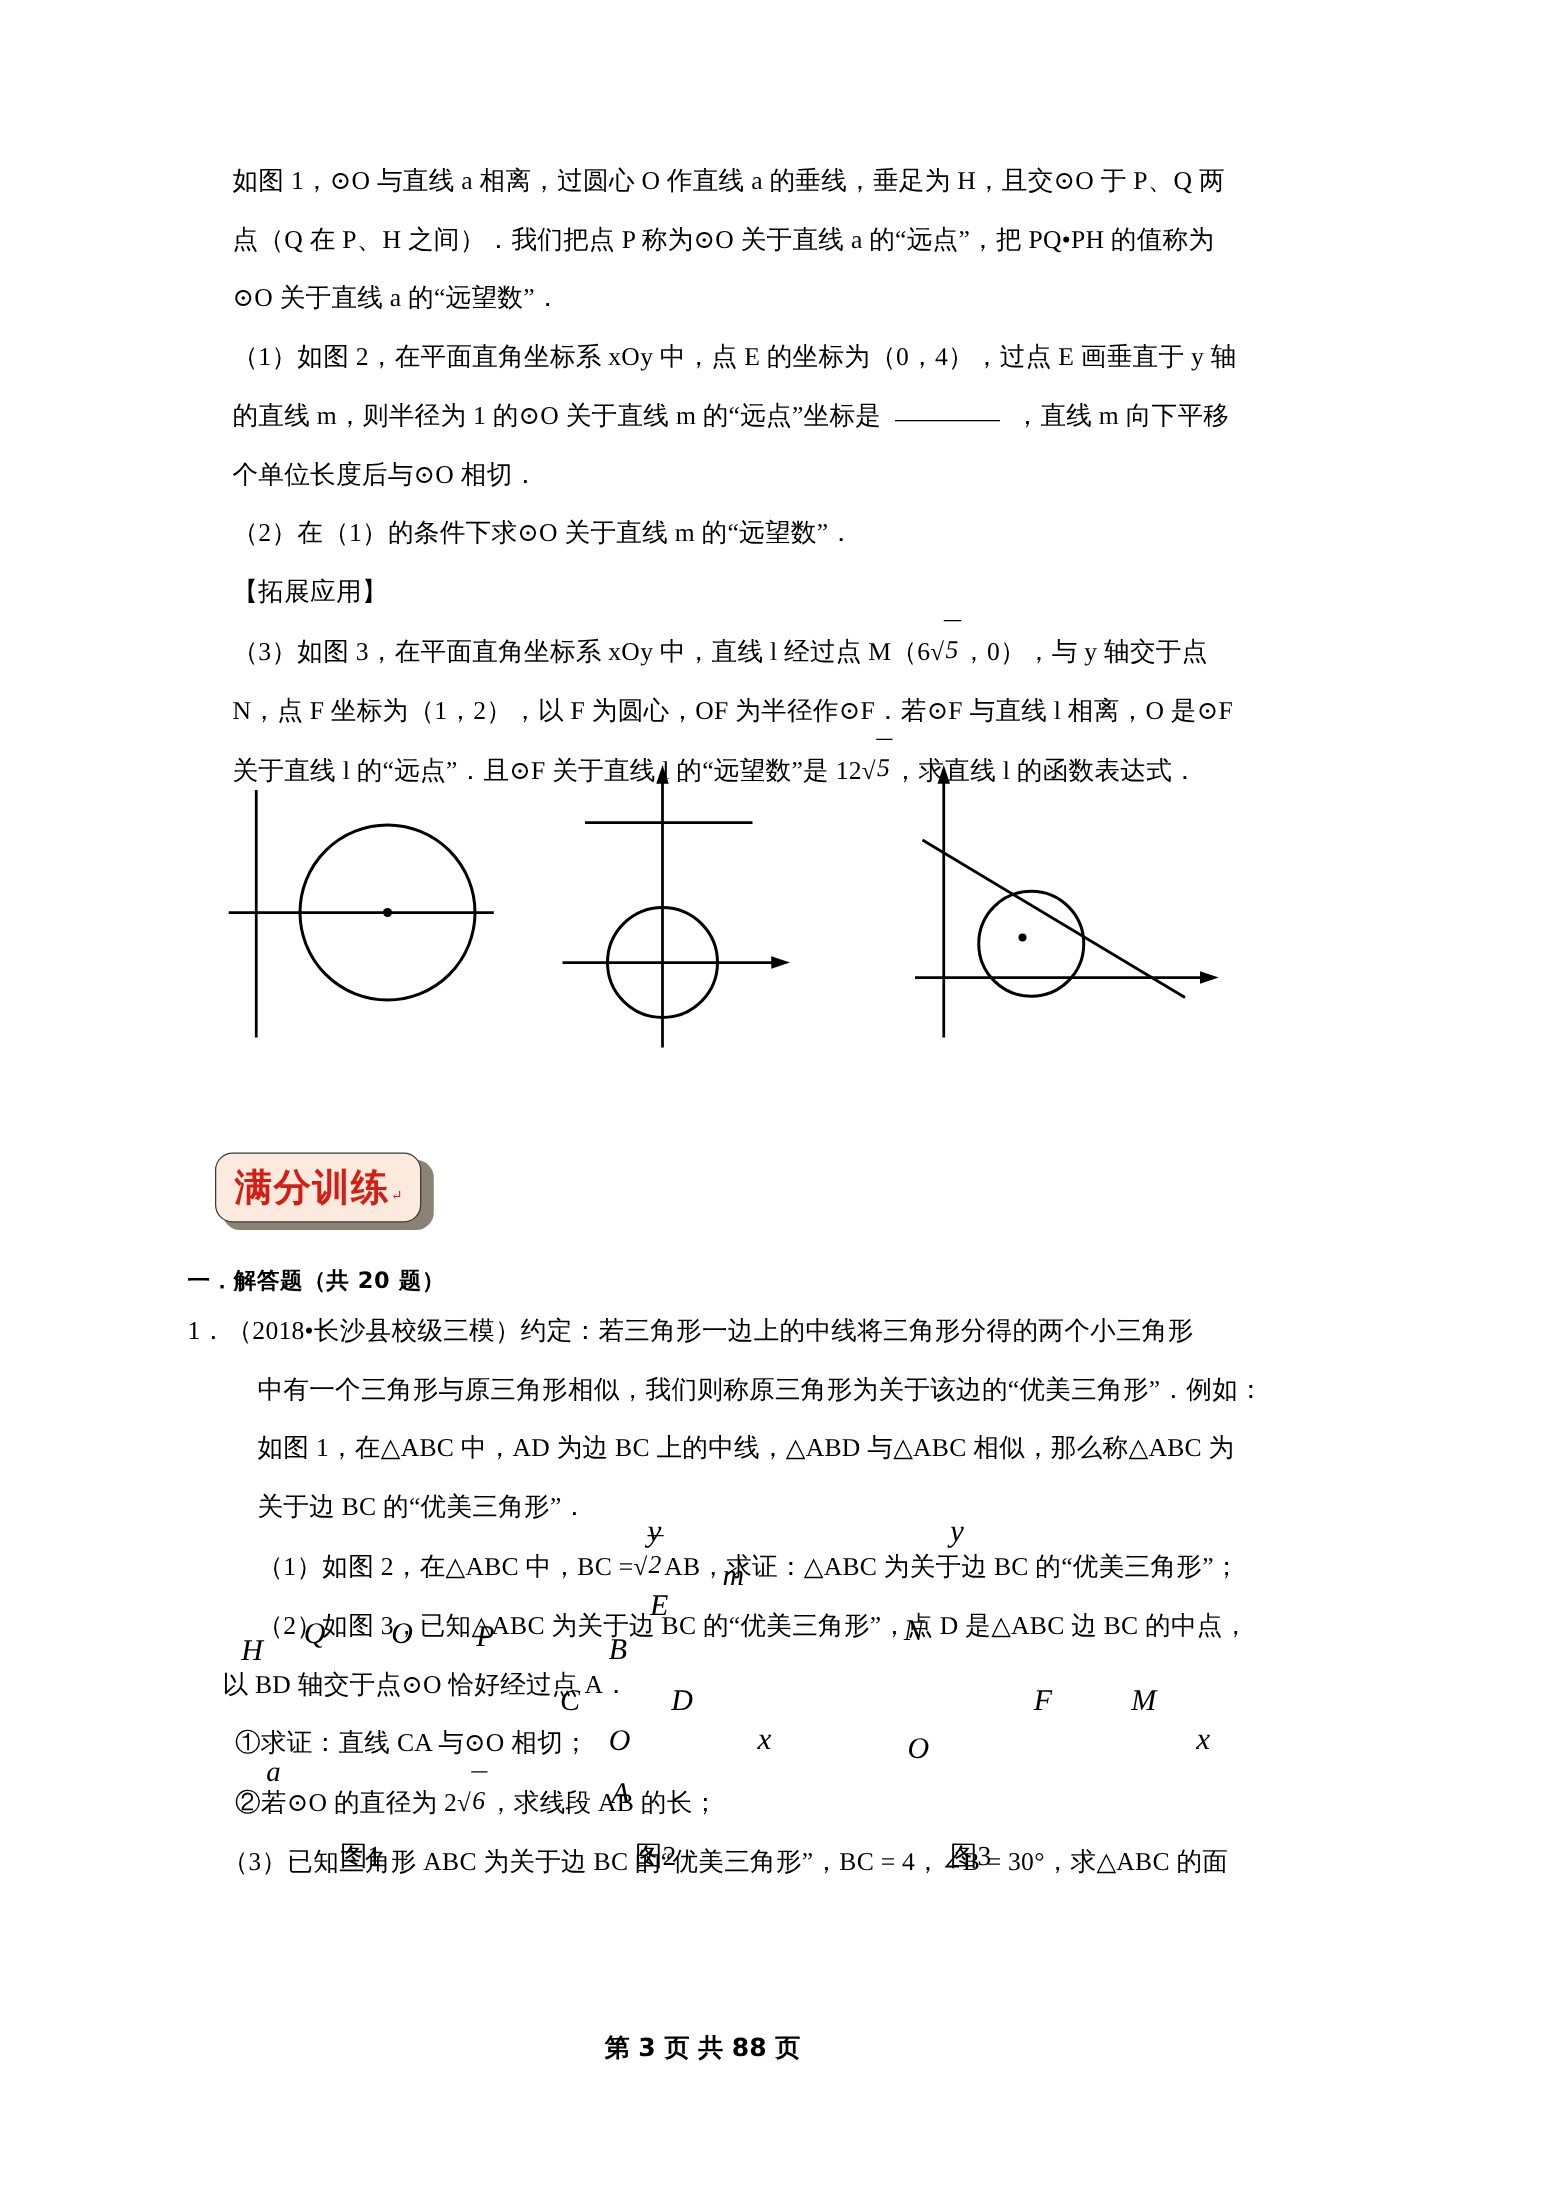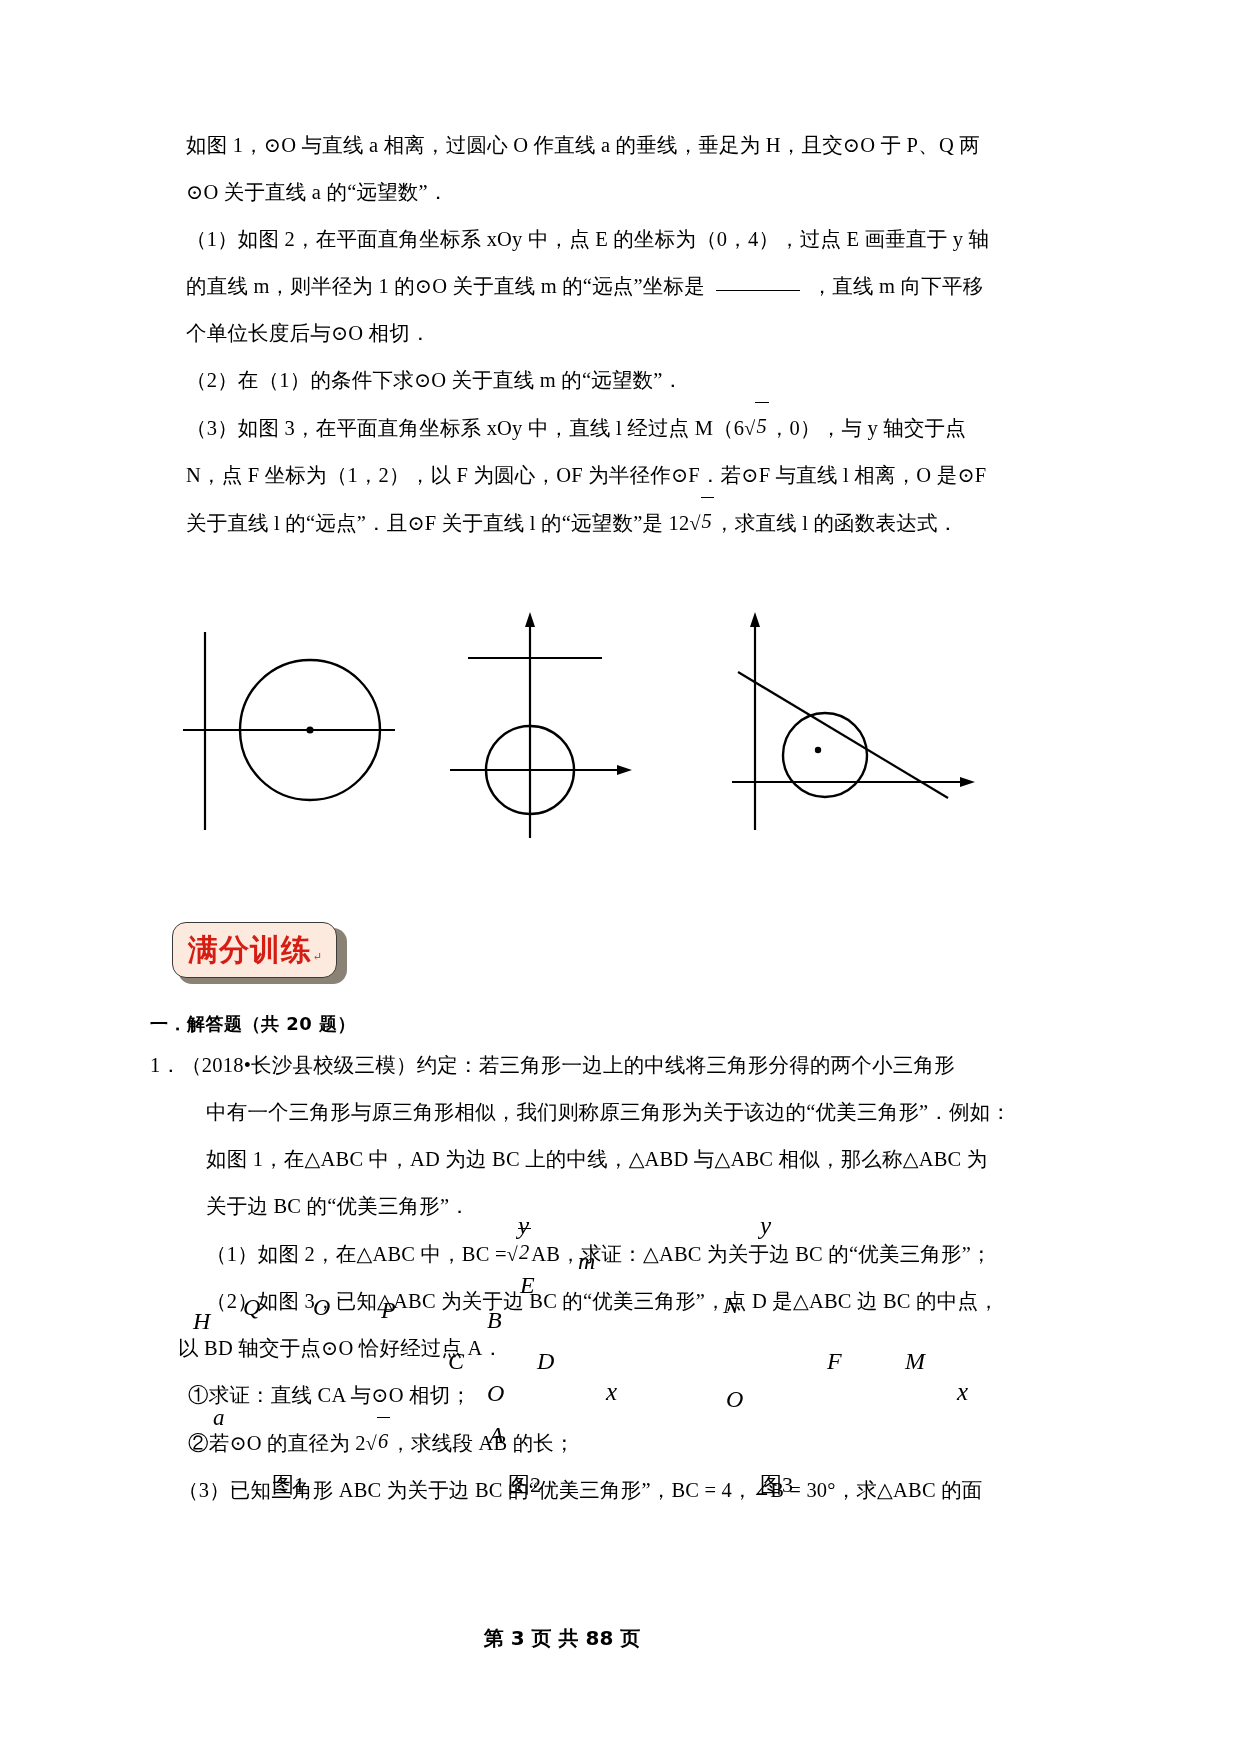--- a/index.html
+++ b/index.html
@@ -129,34 +129,36 @@
   }
 </style>
 </head>
 <body>
 
 <div class="page">
 
   <div class="textblock">
 
     <div class="ln">如图 1，⊙O 与直线 a 相离，过圆心 O 作直线 a 的垂线，垂足为 H，且交⊙O 于 P、Q 两</div>
+    <div class="ln">点（Q 在 P、H 之间）．我们把点 P 称为⊙O 关于直线 a 的“远点”，把 PQ•PH 的值称为</div>
     <div class="ln">⊙O 关于直线 a 的“远望数”．</div>
 
     <div class="ln">（1）如图 2，在平面直角坐标系 xOy 中，点 E 的坐标为（0，4），过点 E 画垂直于 y 轴</div>
 
     <div class="ln">
       <span>的直线 m，则半径为 1 的⊙O 关于直线 m 的“远点”坐标是</span>
       <span class="blank-line"></span>
       <span>，直线 m 向下平移</span>
     </div>
 
     <div class="ln">个单位长度后与⊙O 相切．</div>
 
     <div class="ln">（2）在（1）的条件下求⊙O 关于直线 m 的“远望数”．</div>
 
+    <div class="ln">【拓展应用】</div>
 
     <div class="ln">
       <span>（3）如图 3，在平面直角坐标系 xOy 中，直线 l 经过点 M（6</span><span class="rad"><span class="sym">√</span><span class="rnum">5</span></span><span>，0），与 y 轴交于点</span>
     </div>
 
     <div class="ln">N，点 F 坐标为（1，2），以 F 为圆心，OF 为半径作⊙F．若⊙F 与直线 l 相离，O 是⊙F</div>
 
     <div class="ln">
       <span>关于直线 l 的“远点”．且⊙F 关于直线 l 的“远望数”是 12</span><span class="rad"><span class="sym">√</span><span class="rnum">5</span></span><span>，求直线 l 的函数表达式．</span>
     </div>

